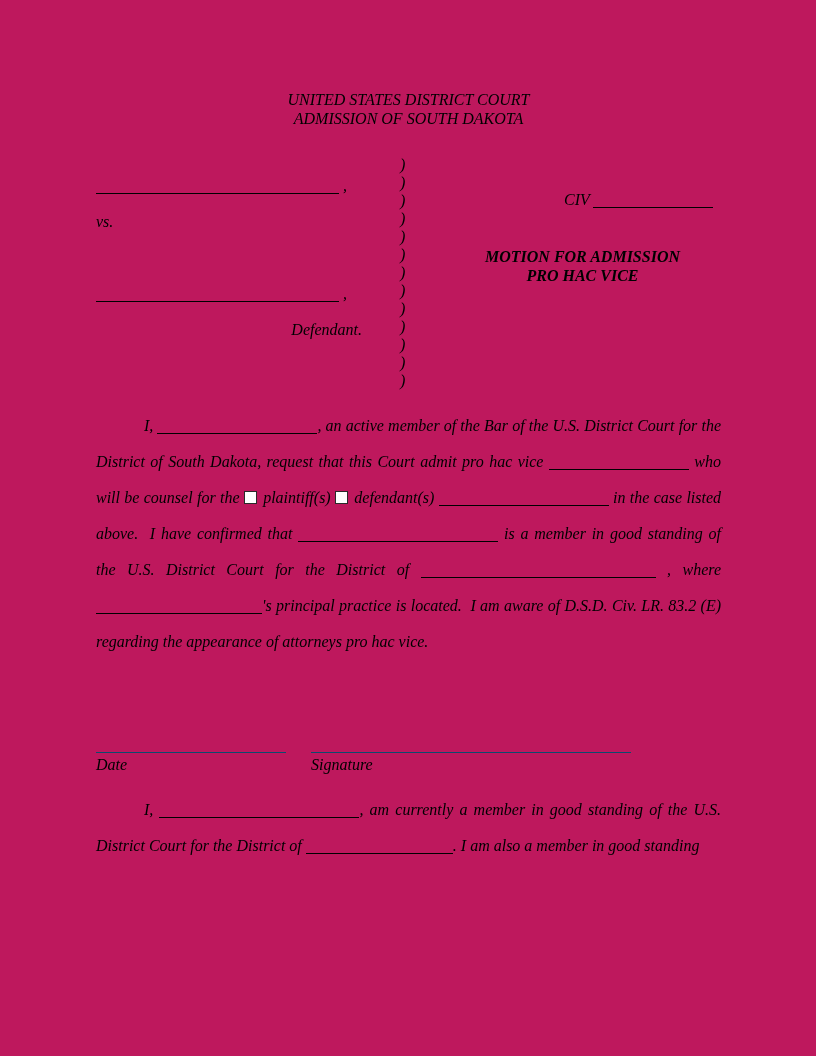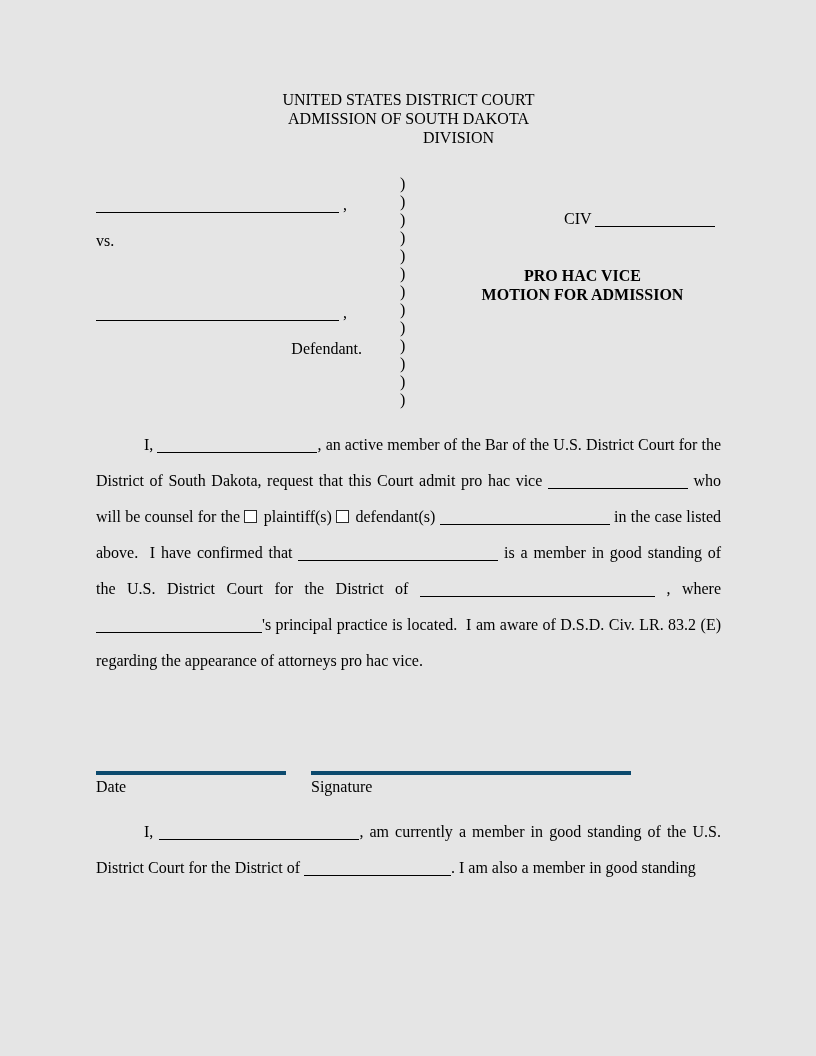--- a/index.html
+++ b/index.html
@@ -1,27 +1,28 @@
 <!DOCTYPE html>
 <html><head>
 <meta charset="utf-8">
 <style>
   html, body { margin: 0; padding: 0; background: #ffffff; }
   .page {
     position: relative;
     width: 816px; height: 1056px;
     margin: 0 auto;
-    background: #e5e5e5;
+    background: #be185d;
     color: #000000;
     font-family: "Liberation Serif", "DejaVu Serif", serif;
     font-size: 16px;
     line-height: 19px;
     box-sizing: border-box;
     padding: 90px 95px 0 96px;
     overflow: hidden;
+    font-style: italic;
   }
 
   
   .court-header { text-align: center; }
   .division-line { text-indent: 100px; }
 
   
   .caption { display: flex; margin-top: 28px; }
   .caption-left { width: 272px; }
   .party-line { padding-top: 20px; white-space: nowrap; }
@@ -63,33 +64,32 @@
     display: inline-block;
     width: 11px; height: 11px;
     border: 1px solid #2a2a2a;
     vertical-align: -1px;
     background: #fff;
     margin-right: 2px;
   }
 
   
   .sig-row { display: flex; margin-top: 92px; }
-  .sig-field { border-top: 4px solid #0c4a6e; padding-top: 2px; }
+  .sig-field { border-top: 1px solid #0c4a6e; padding-top: 2px; }
   .date-field { width: 190px; }
   .signature-field { width: 320px; margin-left: 25px; }
 </style>
 </head>
 <body>
 
 <div class="page">
 
   <div class="court-header">
     <div>UNITED STATES DISTRICT COURT</div>
     <div>ADMISSION OF SOUTH DAKOTA</div>
-    <div class="division-line">DIVISION</div>
   </div>
 
   <div class="caption">
 
     <div class="caption-left">
       <div class="party-line"><span class="blank name-blank"></span> <span>,</span></div>
       <div class="versus">vs.</div>
       <div class="party-line defendant"><span class="blank name-blank"></span> <span>,</span></div>
       <div class="party-role">Defendant.</div>
     </div>
@@ -106,22 +106,22 @@
       <div class="paren">)</div>
       <div class="paren">)</div>
       <div class="paren">)</div>
       <div class="paren">)</div>
       <div class="paren">)</div>
     </div>
 
     <div class="caption-right">
       <div class="civ-line"><span>CIV</span> <span class="blank civ-blank"></span></div>
       <div class="motion-title">
+        <div>MOTION FOR ADMISSION</div>
         <div>PRO HAC VICE</div>
-        <div>MOTION FOR ADMISSION</div>
       </div>
     </div>
 
   </div>
 
 
   <p class="body-para"><span>I,</span> <span class="blank w160"></span><span>, an active member of the Bar of the U.S. District Court for the District of South Dakota, request that this Court admit pro hac vice</span> <span class="blank w140"></span> <span>who will be counsel for the</span> <span class="checkbox"></span> <span>plaintiff(s)</span> <span class="checkbox"></span> <span>defendant(s)</span> <span class="blank w170"></span> <span>in the case listed above.&nbsp; I have confirmed that</span> <span class="blank w200"></span> <span>is a member in good standing of the U.S. District Court for the District of</span> <span class="blank w235"></span> <span>, where</span> <span class="blank w166"></span><span>'s principal practice is located.&nbsp; I am aware of D.S.D. Civ. LR. 83.2 (E) regarding the appearance of attorneys pro hac vice.</span></p>
 
   <div class="sig-row">
     <div class="sig-field date-field">

